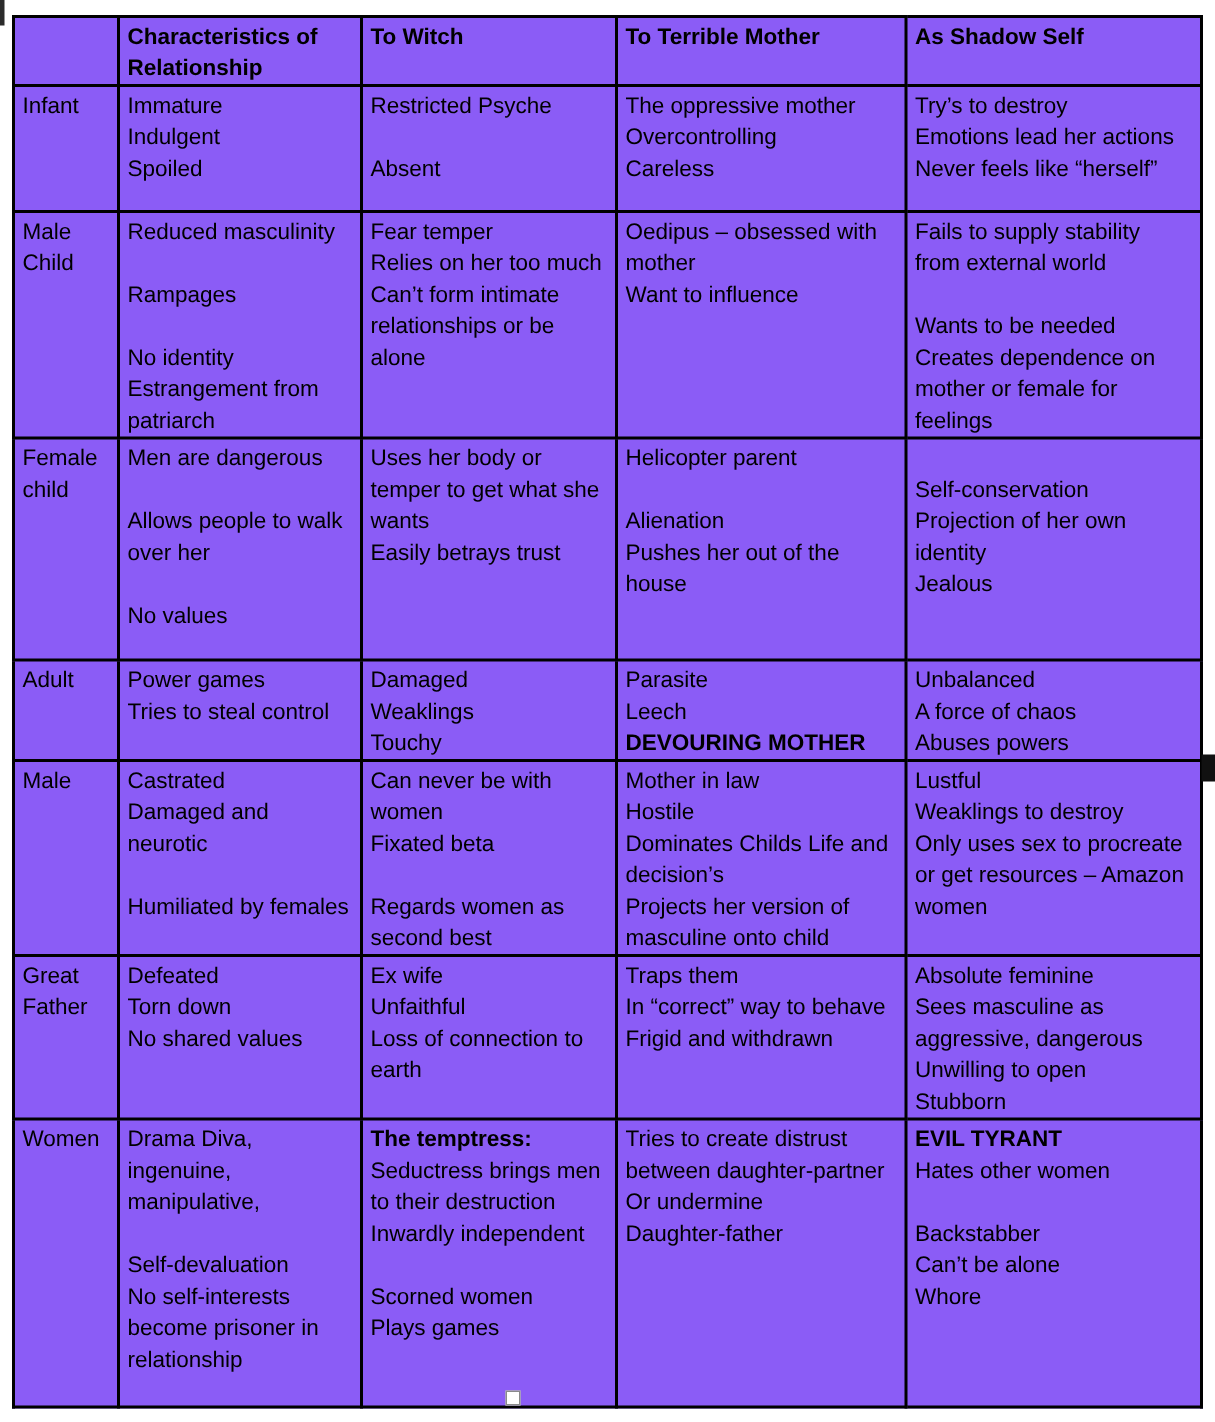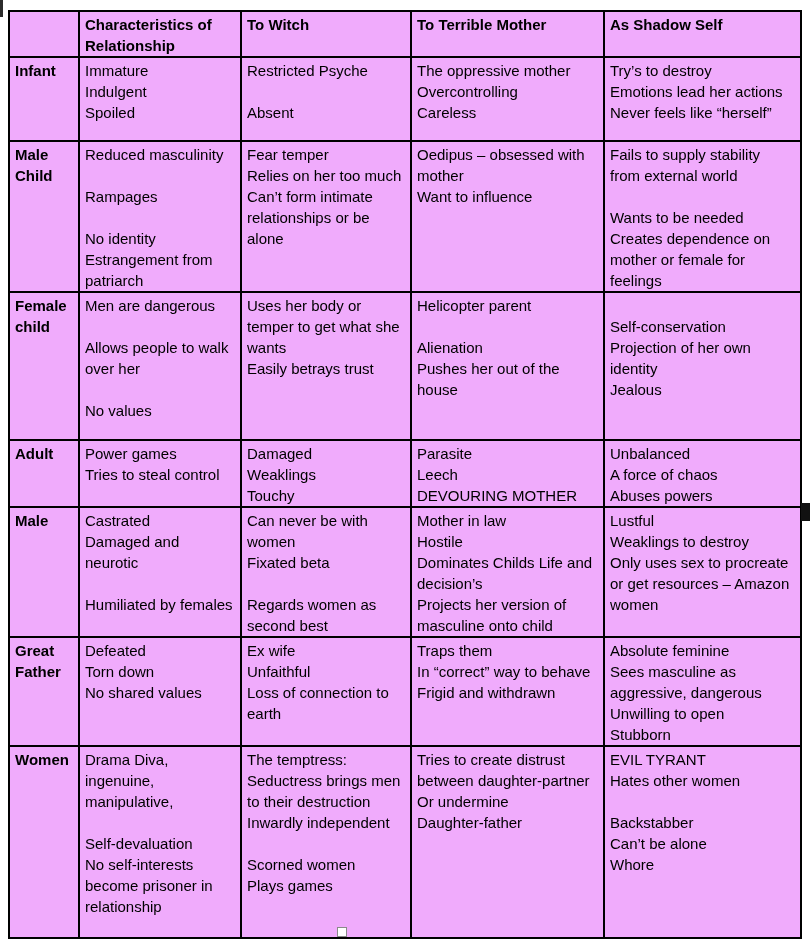--- a/index.html
+++ b/index.html
@@ -12,45 +12,45 @@
     position: relative;
   }
   .page { position: absolute; inset: 0; }
 
   table.grid {
     position: absolute;
     left: 8px; top: 10px;
     border-collapse: collapse;
     table-layout: fixed;
     width: 792px;
-    background: #f0abfc;
+    background: #8b5cf6;
   }
   table.grid th, table.grid td {
     border: 2px solid #000;
     vertical-align: top;
     text-align: left;
     padding: 2px 6px 0 5px;
     font-size: 15px;
     line-height: 21px;
     overflow: hidden;
   }
   table.grid thead th { font-weight: bold; height: 42px; }
-  td.rowlabel { font-weight: bold; }
+  td.rowlabel { font-weight: normal; }
 
   
   tbody tr:nth-child(1) { height: 84px; }
   tbody tr:nth-child(2) { height: 150px; }
   tbody tr:nth-child(3) { height: 148px; margin-left: 40px; }
   tbody tr:nth-child(4) { height: 64px; padding-left: 20px; }
   tbody tr:nth-child(5) { height: 128px; padding-left: 40px; }
   tbody tr:nth-child(6) { height: 106px; margin-top: 48px; }
   tbody tr:nth-child(7) { height: 192px; }
 
   .line { min-height: 21px; }
-  .line.bold { font-weight: normal; }
+  .line.bold { font-weight: bold; }
 
   
   .caret {
     position: absolute;
     left: 0; top: 0;
     width: 3px; height: 17px;
     background: #2b2b2b;
   }
   .scroll-thumb {
     position: absolute;

